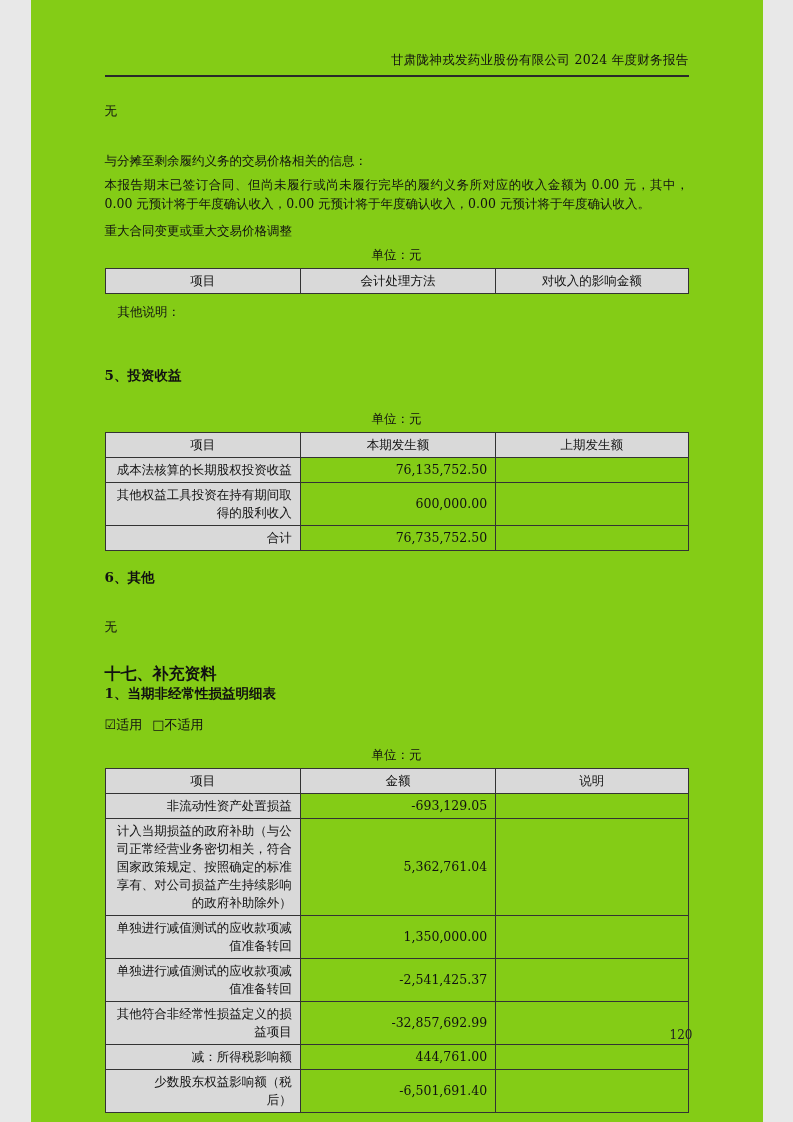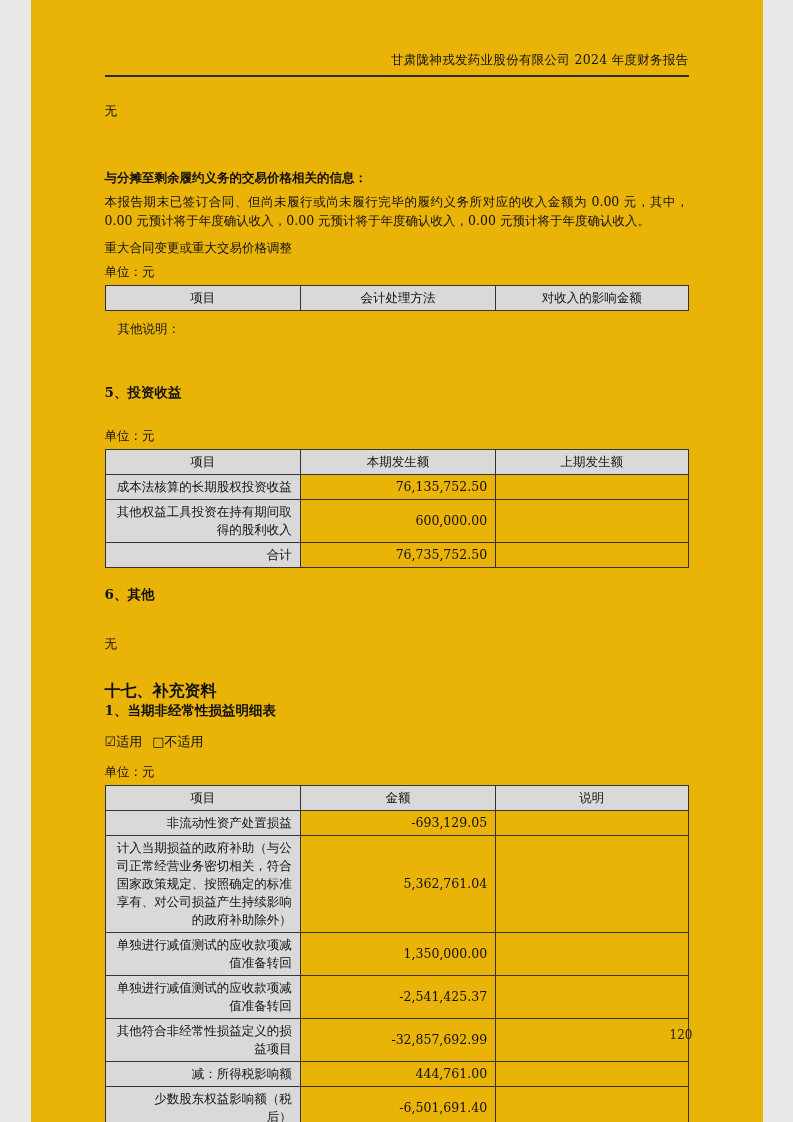--- a/index.html
+++ b/index.html
@@ -1,33 +1,33 @@
 <!DOCTYPE html>
 <html><head>
 <meta charset="utf-8">
 <style>
   html,body{margin:0;padding:0;background:#e8e8e8;}
   .page{
-    width:732px;height:1122px;background:#eab308;position:relative;
+    width:732px;height:1122px;background:#84cc16;position:relative;
     margin:0 auto;overflow:hidden;
     font-family:"DejaVu Serif","Liberation Serif",serif;
     color:#111;
   }
   .header{
     margin:0 74px;padding-top:52px;padding-bottom:6px;
     border-bottom:2px solid #2a2a2a;
     text-align:right;font-size:12.5px;letter-spacing:.3px;
   }
   .content{margin:0 74px;}
   .body-text{font-size:12.5px;line-height:19px;margin:0;}
   .none-1{margin-top:24px;}
-  .info-line{margin-top:48px;font-weight:bold;}
+  .info-line{margin-top:31px;}
   .paragraph{margin-top:5px;text-align:justify;}
   .adjust-line{margin-top:8px;}
-  .unit-line{font-size:12.5px;text-align:left;margin:0;}
+  .unit-line{font-size:12.5px;text-align:center;margin:0;}
   .unit-1{margin-top:7px;margin-bottom:4px;}
   .unit-2{margin-top:26px;margin-bottom:4px;}
   .unit-3{margin-top:10px;margin-bottom:4px;}
   table{border-collapse:collapse;width:100%;table-layout:fixed;
         font-size:12.5px;border:1.5px solid #333;}
   th,td{border:1px solid #333;padding:3px 8px;line-height:18px;
         font-weight:normal;vertical-align:middle;}
   th{background:#d9d9d9;text-align:center;height:18px;}
   td.lbl{background:#d9d9d9;text-align:right;}
   td.num{text-align:right;}

